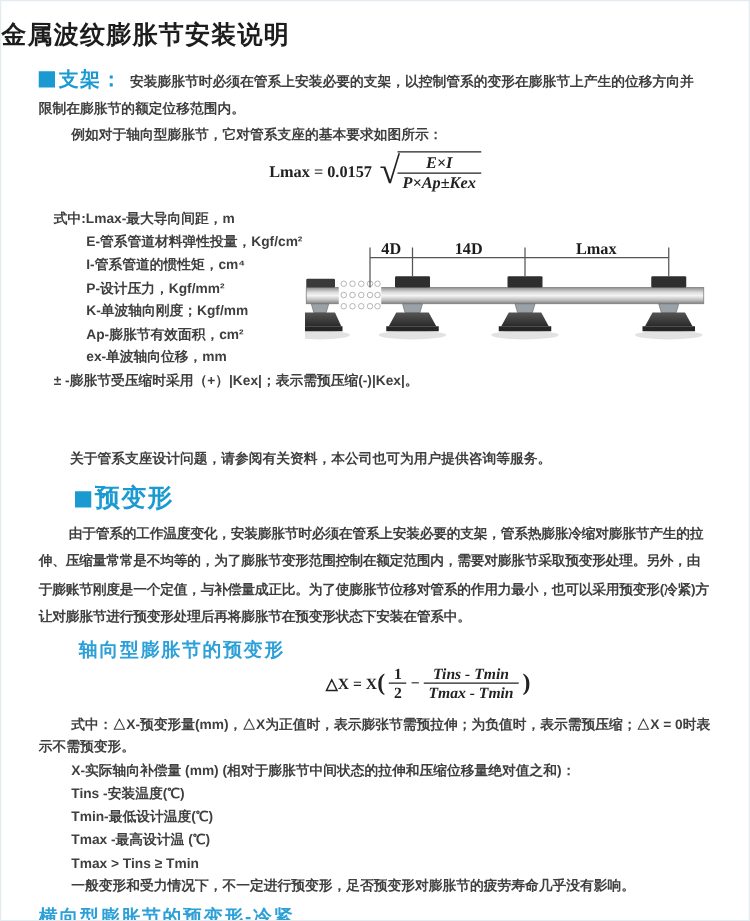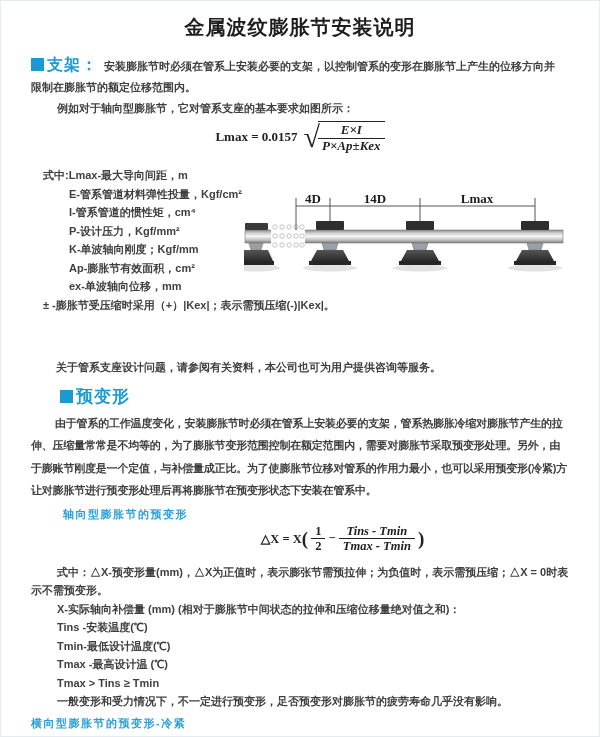--- a/index.html
+++ b/index.html
@@ -2,21 +2,21 @@
 <html><head>
 <meta charset="utf-8">
 <style>
   html,body{margin:0;padding:0;background:#fff;}
   .page{
     position:relative;width:600px;height:737px;box-sizing:border-box;
     background:#fff;border:1px solid #e4ebf1;overflow:hidden;
     font-family:"Liberation Sans",sans-serif;color:#3f3f3f;
   }
   .title{
-    margin:0;padding-top:13px;text-align:center;
+    margin:0;padding-top:13px;
     font-size:20px;font-weight:bold;color:#1d1d1d;letter-spacing:1px;
   }
   .bodyline{font-size:11px;font-weight:bold;color:#3f3f3f;white-space:nowrap;line-height:21px;}
   .support-p{margin:13px 26px 0 30px;}
   .sec-label{color:#1b9ad2;font-size:16px;font-weight:bold;margin-right:6px;letter-spacing:1px;}
   .sq{display:inline-block;width:13px;height:13px;background:#1b9ad2;margin-right:3px;vertical-align:-1px;}
   .indent26{padding-left:26px;}
   .indent24{text-indent:24px;}
   
   .formula{font-family:"Liberation Serif",serif;font-weight:bold;color:#222;font-size:13px;}
@@ -35,24 +35,24 @@
   .defs{margin:7px 0 0 42px;width:235px;}
   .defline{font-size:11px;font-weight:bold;white-space:nowrap;line-height:18.5px;}
   .defsub{padding-left:26px;}
   .pmline{margin-left:42px;}
   .noteline{margin-left:55px;margin-top:44px;}
   .bodyline.sm{line-height:18.5px;}
   
   .diagram{position:absolute;left:243px;top:192px;width:352px;height:96px;}
   .dimtext{font-family:"Liberation Serif",serif;font-weight:bold;font-size:13px;fill:#1d1d1d;}
   
-  .h2row{margin:8px 0 0 30px;font-size:17px;font-weight:bold;color:#1b9ad2;letter-spacing:1px;padding-left:29px;}
+  .h2row{margin:8px 0 0 30px;font-size:20px;font-weight:bold;color:#1b9ad2;letter-spacing:1px;padding-left:29px;}
   .para{margin:4px 22px 0 30px;}
   .para .bodyline{line-height:22.5px;letter-spacing:-0.2px;}
-  .subhead{margin:5px 0 0 62px;font-size:11px;font-weight:bold;color:#2da0d8;letter-spacing:1.5px;}
+  .subhead{margin:5px 0 0 62px;font-size:15px;font-weight:bold;color:#2da0d8;letter-spacing:1.5px;}
   .subhead.lat{margin-left:30px;}
   .axlines{margin:3px 26px 0 30px;}
 </style>
 </head>
 <body>
 
 <div class="page">
 
   <h1 class="title">金属波纹膨胀节安装说明</h1>
 

